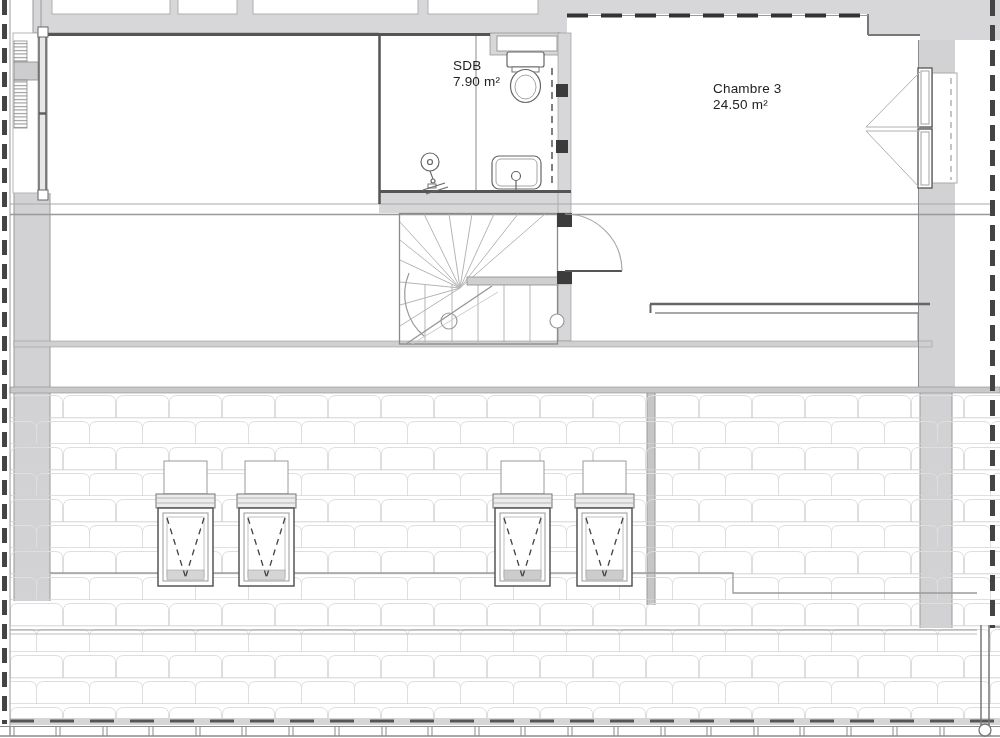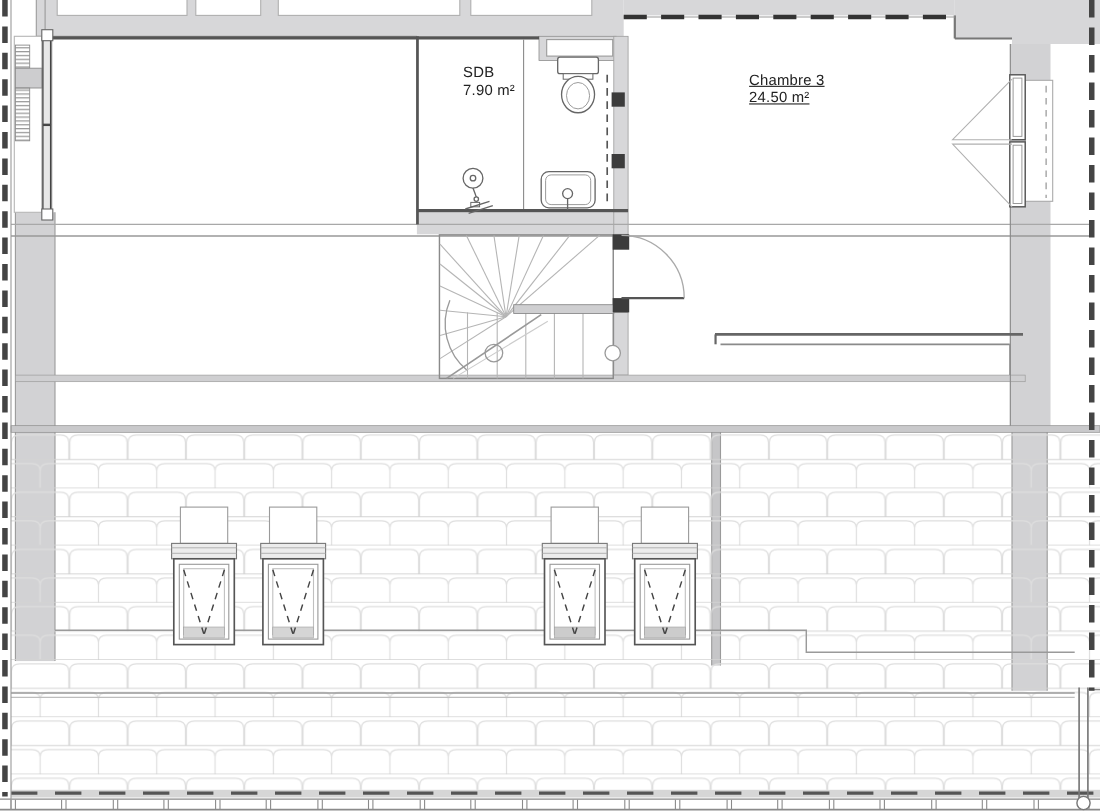--- a/index.html
+++ b/index.html
@@ -3,25 +3,25 @@
 <meta charset="utf-8">
 <style>
   html,body{margin:0;padding:0;background:#fff;}
   #plan-root{
     position:relative;width:1000px;height:738px;background:#ffffff;overflow:hidden;
     font-family:"Liberation Sans", sans-serif;
   }
   #plan-svg{position:absolute;left:0;top:0;}
   .room-label{
     position:absolute;color:#222;font-size:13.5px;line-height:15.5px;
-    letter-spacing:.2px;white-space:nowrap;
+    letter-spacing:.2px;white-space:nowrap;margin-left:32px;
   }
   .room-label span{display:block;}
   #label-sdb{left:421px;top:58px;}
-  #label-chambre3{left:681px;top:65px;text-decoration:underline;}
+  #label-chambre3{left:681px;top:81px;}
 </style>
 </head>
 <body>
 
 <div id="plan-root">
 
 <svg id="plan-svg" width="1000" height="738" viewBox="0 0 1000 738">
   <defs>
     <pattern id="tiles" x="10" y="392" width="53" height="52" patternUnits="userSpaceOnUse">
       <g stroke="#dedede" fill="none" stroke-width="1">

